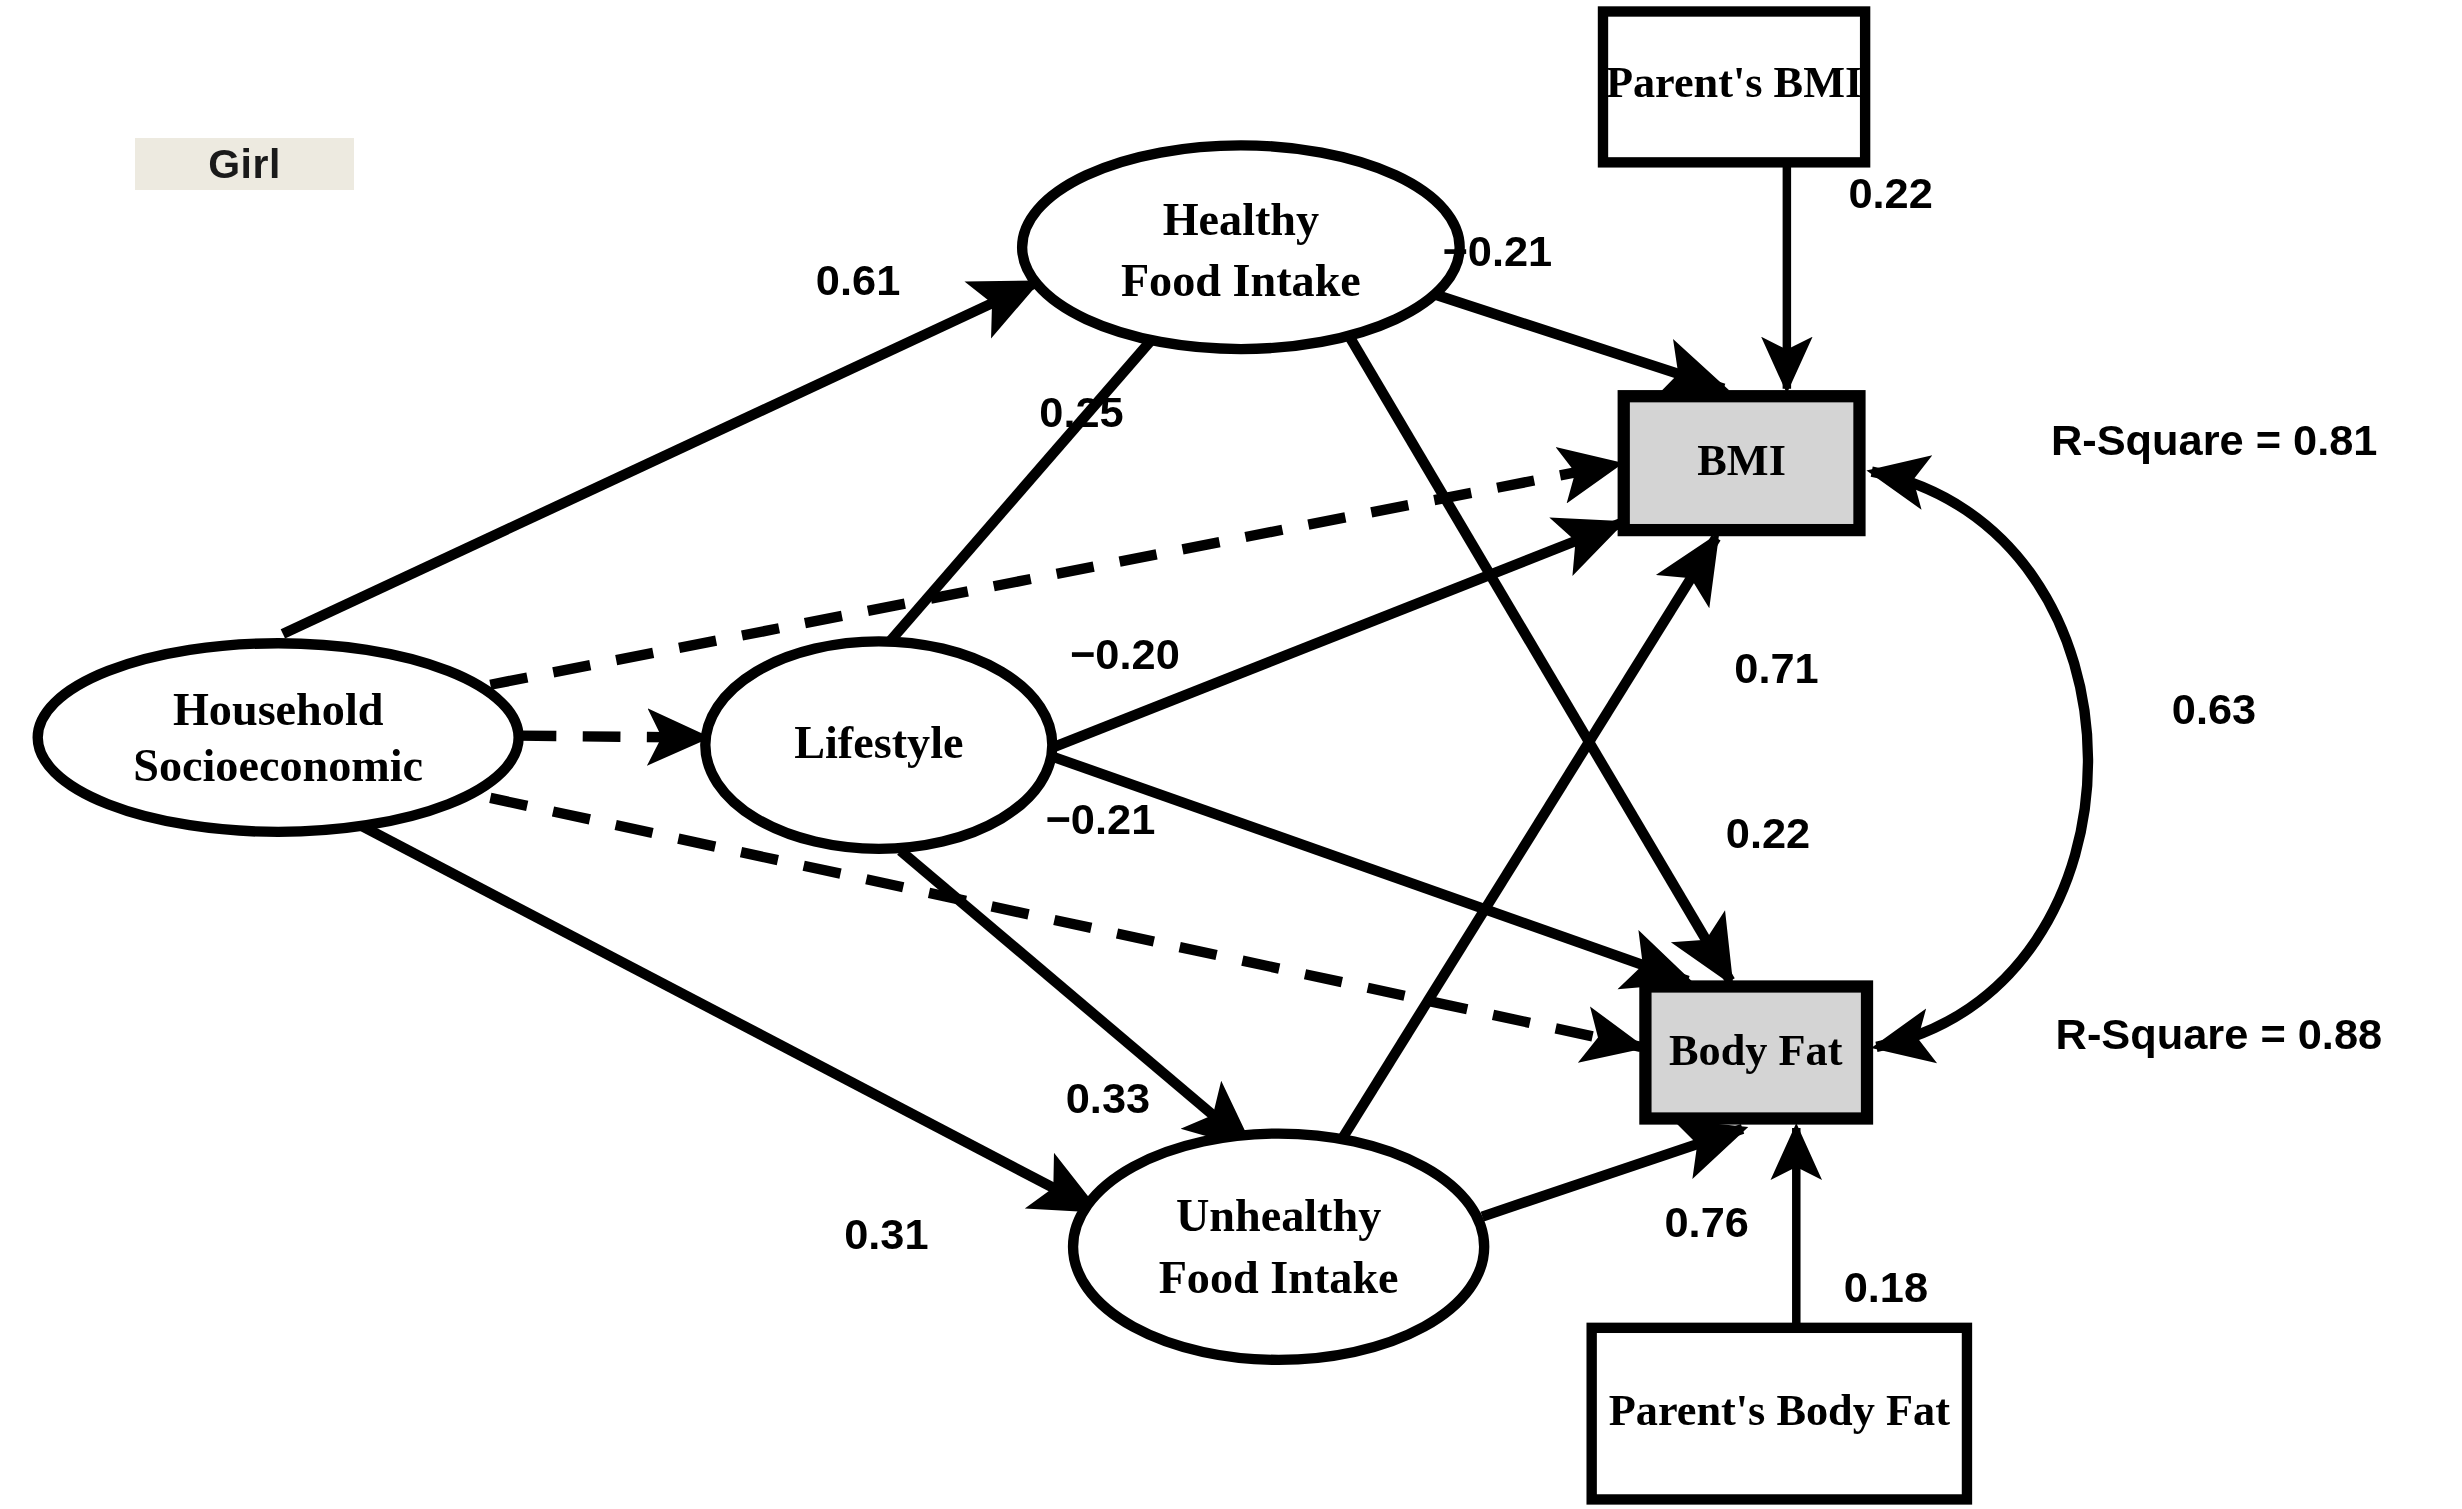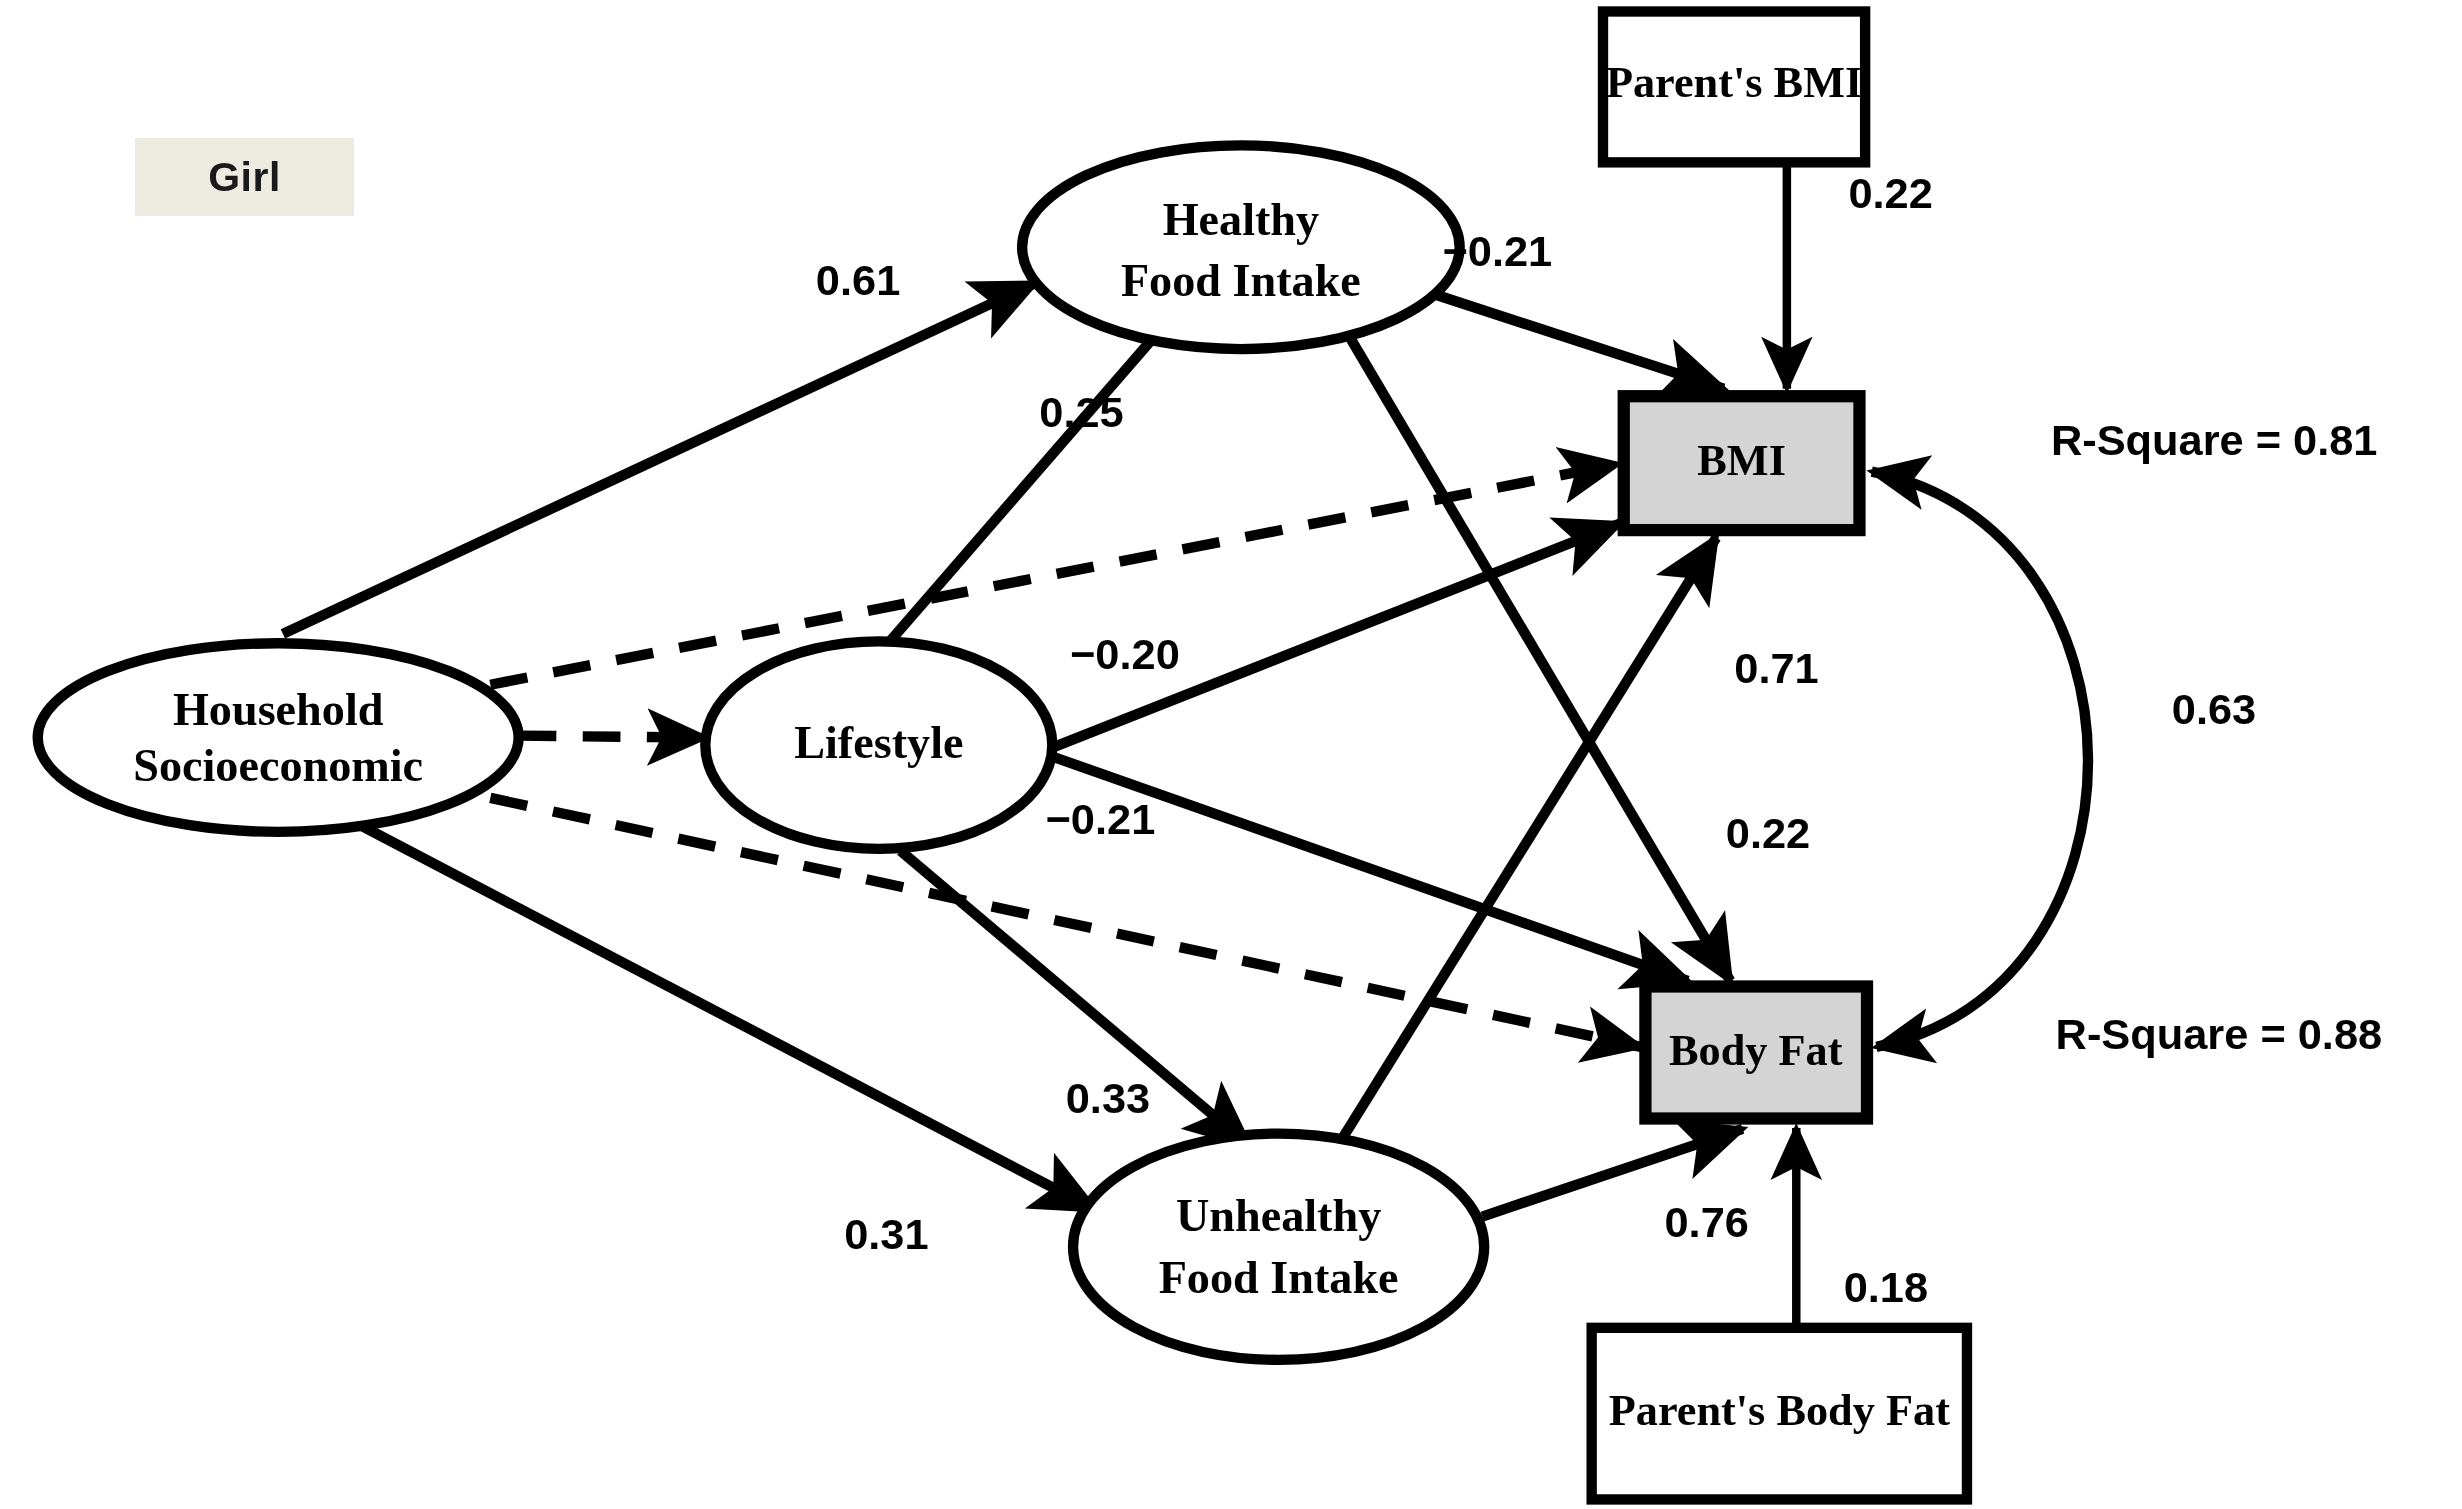--- a/index.html
+++ b/index.html
@@ -29,21 +29,21 @@
   .rsq-label{
     font-family:"Liberation Sans",sans-serif;
     font-weight:700;
     font-size:46px;
     fill:#000;
     text-anchor:start;
     dominant-baseline:middle;
   }
   .group-chip{
     position:absolute;
-    left:135px; top:138px; width:219px; height:78px;
+    left:135px; top:138px; width:219px; height:52px;
     background:#edeae0;
     display:flex; align-items:center; justify-content:center;
     font-family:"Liberation Sans",sans-serif;
     font-weight:700;
     font-size:41px;
     color:#1a1a1a;
     letter-spacing:0.5px;
   }
 </style>
 </head>

